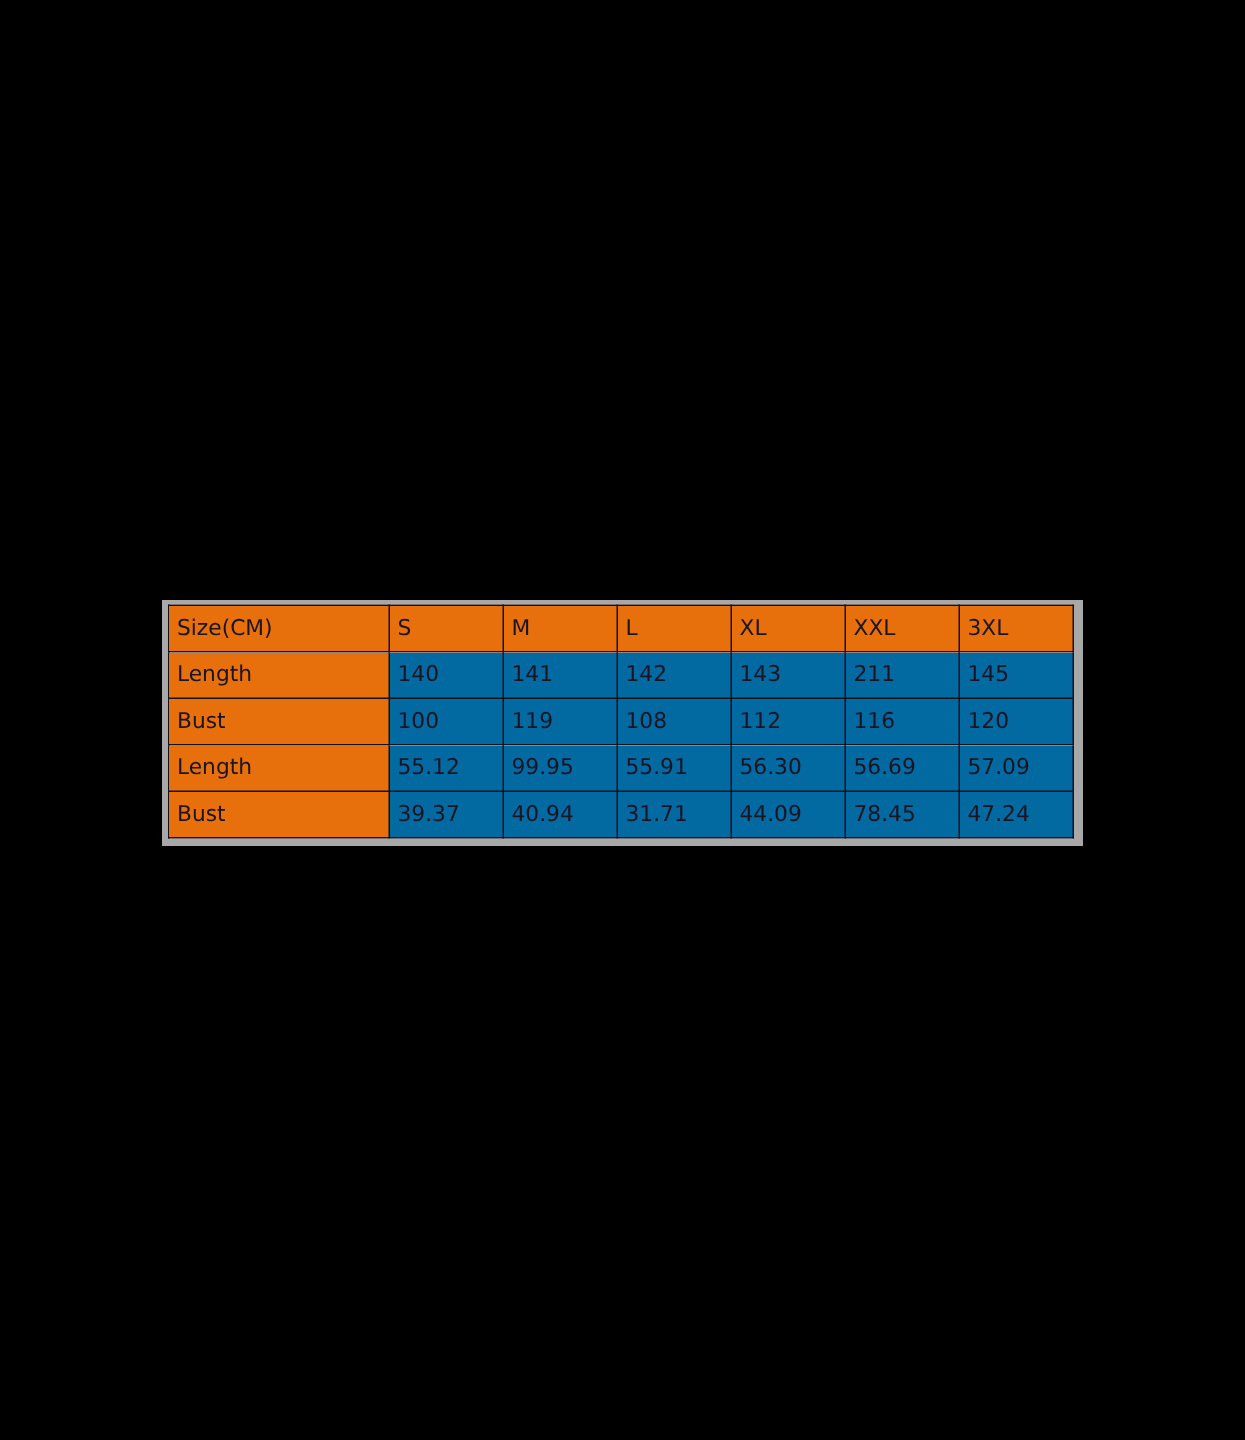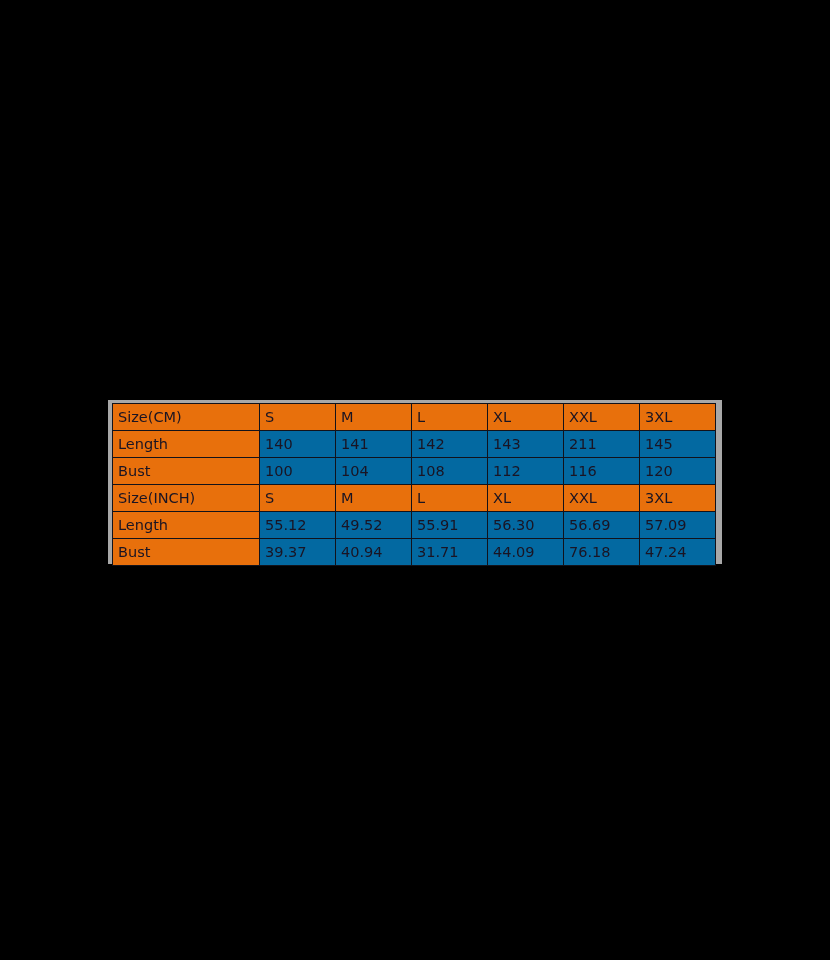--- a/index.html
+++ b/index.html
@@ -98,52 +98,43 @@
         <td class="value-cell">141</td>
         <td class="value-cell">142</td>
         <td class="value-cell">143</td>
         <td class="value-cell">211</td>
         <td class="value-cell">145</td>
       </tr>
 
       <tr>
         <td class="label-cell">Bust</td>
         <td class="value-cell">100</td>
-        <td class="value-cell">104</td>
+        <td class="value-cell">119</td>
         <td class="value-cell">108</td>
         <td class="value-cell">112</td>
         <td class="value-cell">116</td>
         <td class="value-cell">120</td>
       </tr>
 
-      <tr class="header-row">
-        <td class="label-cell">Size(INCH)</td>
-        <td>S</td>
-        <td>M</td>
-        <td>L</td>
-        <td>XL</td>
-        <td>XXL</td>
-        <td>3XL</td>
-      </tr>
 
       <tr>
         <td class="label-cell">Length</td>
         <td class="value-cell">55.12</td>
-        <td class="value-cell">49.52</td>
+        <td class="value-cell">99.95</td>
         <td class="value-cell">55.91</td>
         <td class="value-cell">56.30</td>
         <td class="value-cell">56.69</td>
         <td class="value-cell">57.09</td>
       </tr>
 
       <tr>
         <td class="label-cell">Bust</td>
         <td class="value-cell">39.37</td>
         <td class="value-cell">40.94</td>
         <td class="value-cell">31.71</td>
         <td class="value-cell">44.09</td>
-        <td class="value-cell">76.18</td>
+        <td class="value-cell">78.45</td>
         <td class="value-cell">47.24</td>
       </tr>
 
     </tbody>
   </table>
 </div>
 
 </body></html>

